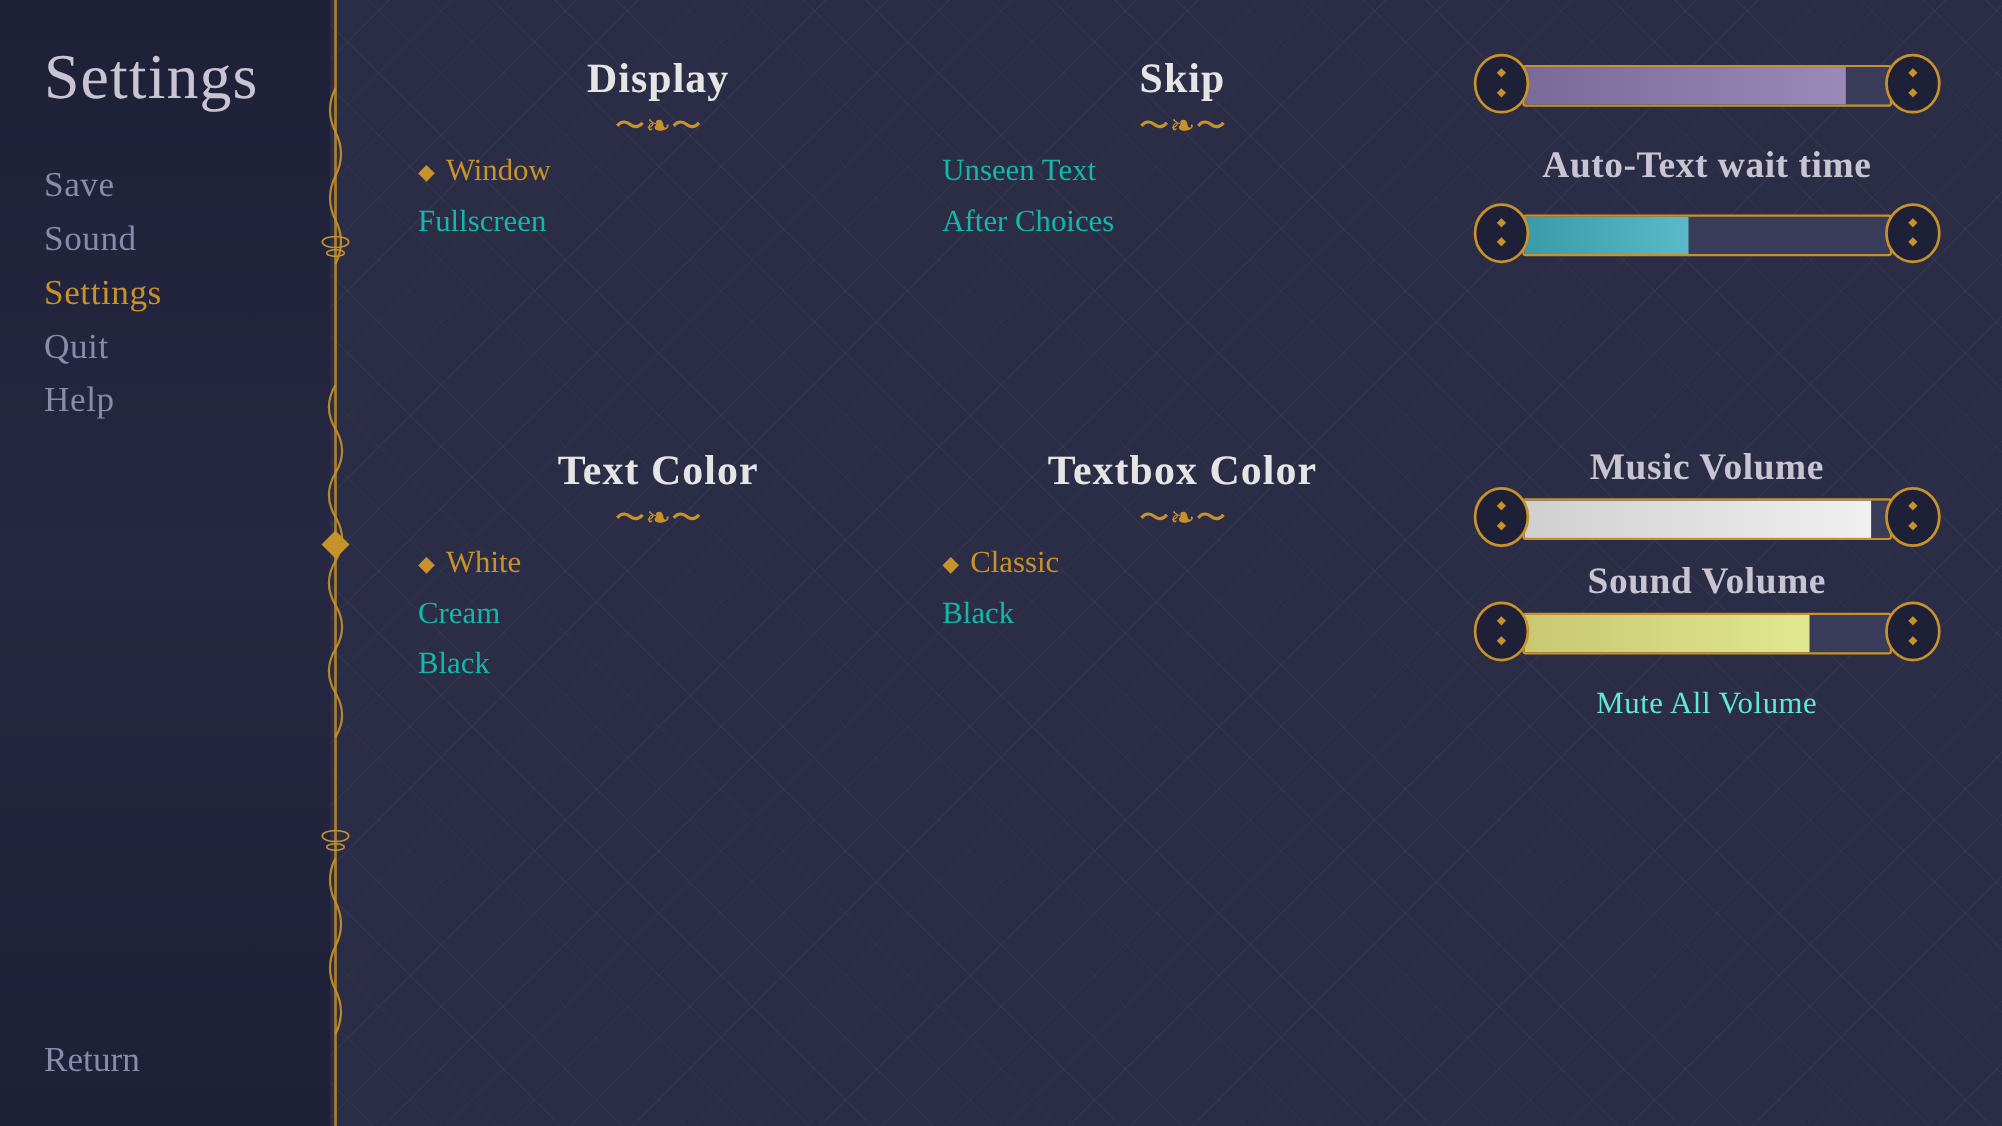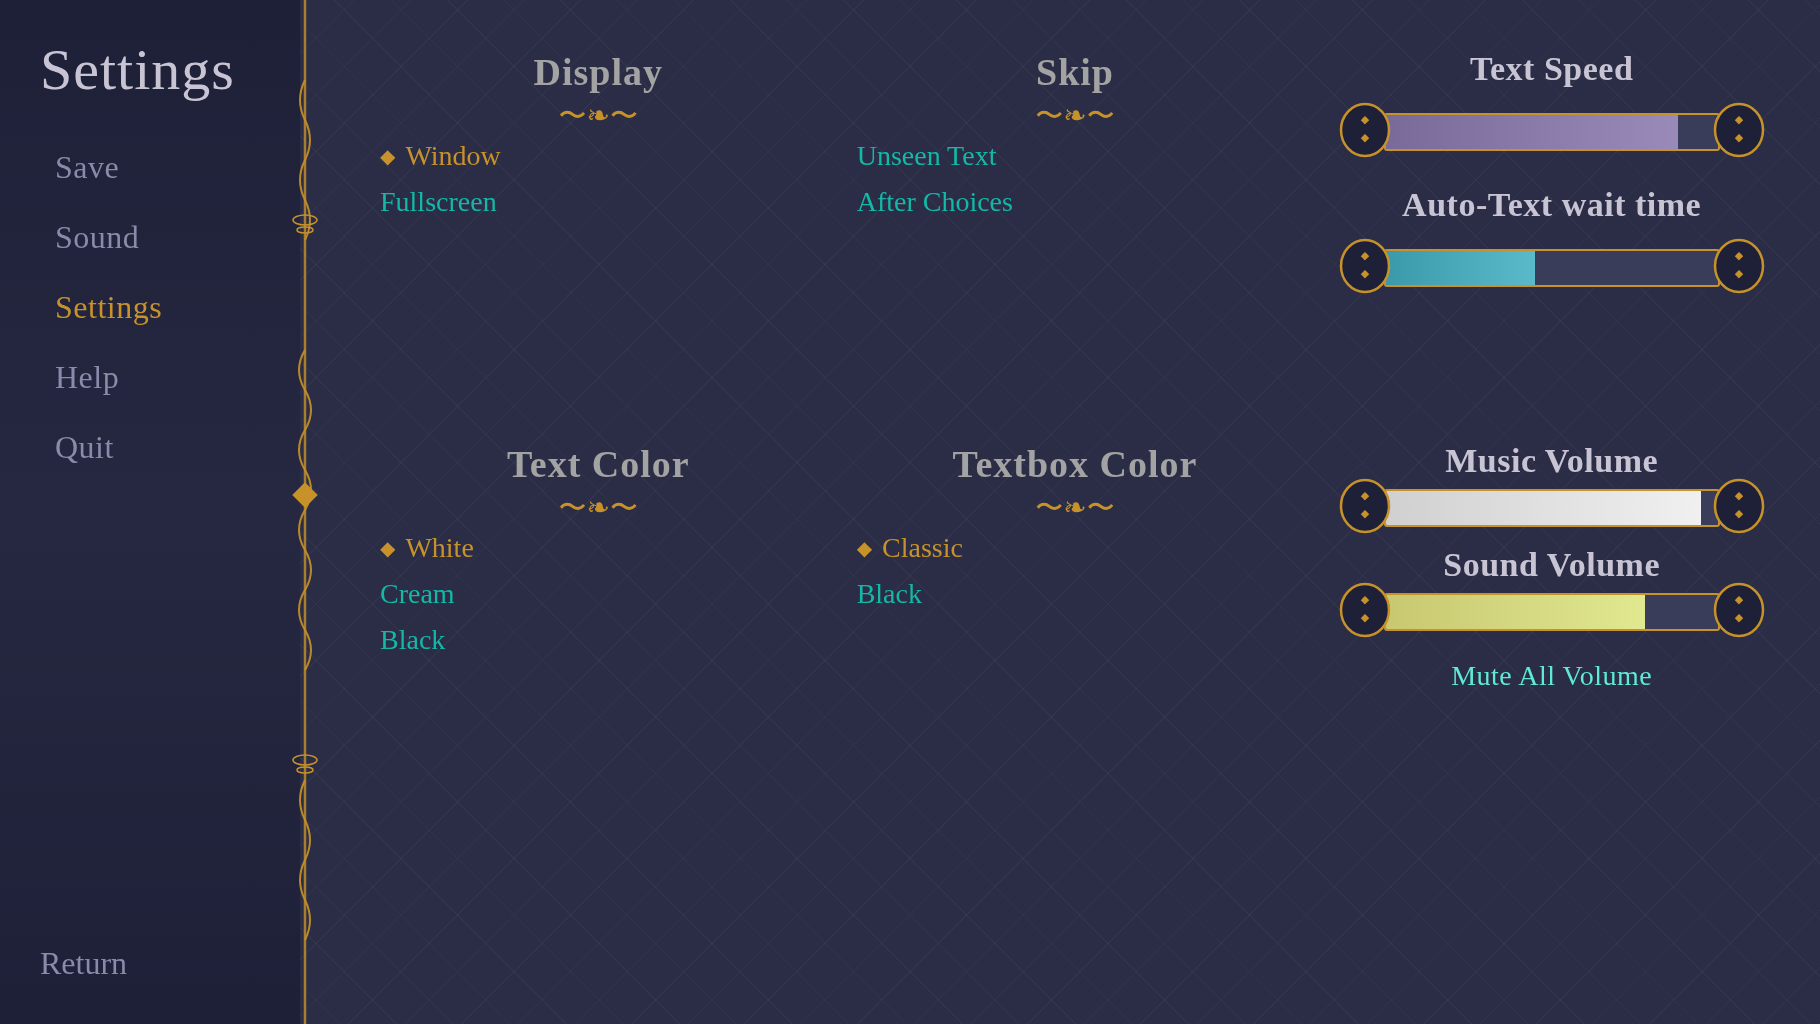--- a/index.html
+++ b/index.html
@@ -41,23 +41,22 @@
       font-size: 58px;
       font-weight: normal;
       margin-bottom: 40px;
       margin-top: 20px;
       letter-spacing: 1px;
     }
 
     .nav-menu {
       display: flex;
       flex-direction: column;
-      gap: 21px;
+      gap: 0;
       flex: 1;
-      margin-left: 15px;
     }
 
     .nav-item {
       color: #8a8aaa;
       font-size: 32px;
       cursor: pointer;
       padding: 6px 0;
       letter-spacing: 0.5px;
     }
 
@@ -86,21 +85,21 @@
       padding: 50px 40px;
       gap: 20px;
     }
 
     
     .section-header {
       text-align: center;
     }
 
     .section-title {
-      color: #a3a3a3;
+      color: #e5e5e5;
       font-size: 38px;
       font-weight: bold;
       letter-spacing: 1px;
       display: block;
       margin-bottom: 8px;
     }
 
     .section-ornament {
       color: #c8922a;
       font-size: 28px;
@@ -189,22 +188,22 @@
 
 <div class="bg-pattern"></div>
 
 <div class="sidebar">
   <div class="page-title">Settings</div>
 
   <nav class="nav-menu">
     <div class="nav-item">Save</div>
     <div class="nav-item">Sound</div>
     <div class="nav-item active">Settings</div>
+    <div class="nav-item">Quit</div>
     <div class="nav-item">Help</div>
-    <div class="nav-item">Quit</div>
   </nav>
 
   <div class="nav-return">Return</div>
 </div>
 
 <div class="side-divider">
   <svg width="40" height="1024" viewBox="0 0 40 1024" xmlns="http://www.w3.org/2000/svg">
 
     <line x1="20" y1="0" x2="20" y2="1024" stroke="#c8922a" stroke-width="2.5" opacity="0.8"></line>
 
@@ -252,21 +251,20 @@
         <span>Unseen Text</span>
       </div>
       <div class="option-item">
         <span>After Choices</span>
       </div>
     </div>
   </div>
 
   <div class="col-speed row1">
     <div style="display:flex;flex-direction:column;gap:16px;">
-      <div class="slider-label">Text Speed</div>
       <div class="slider-frame">
         <div style="position:relative;width:420px;height:56px;display:flex;align-items:center;">
 
           <div style="position:absolute;left:-4px;z-index:3;">
             <svg width="54" height="58" viewBox="0 0 54 58">
               <ellipse cx="27" cy="29" rx="24" ry="26" stroke="#c8922a" stroke-width="2.5" fill="#1e2038"></ellipse>
               <text x="27" y="22" text-anchor="middle" fill="#c8922a" font-size="11">◆</text>
               <text x="27" y="40" text-anchor="middle" fill="#c8922a" font-size="11">◆</text>
             </svg>
           </div>

